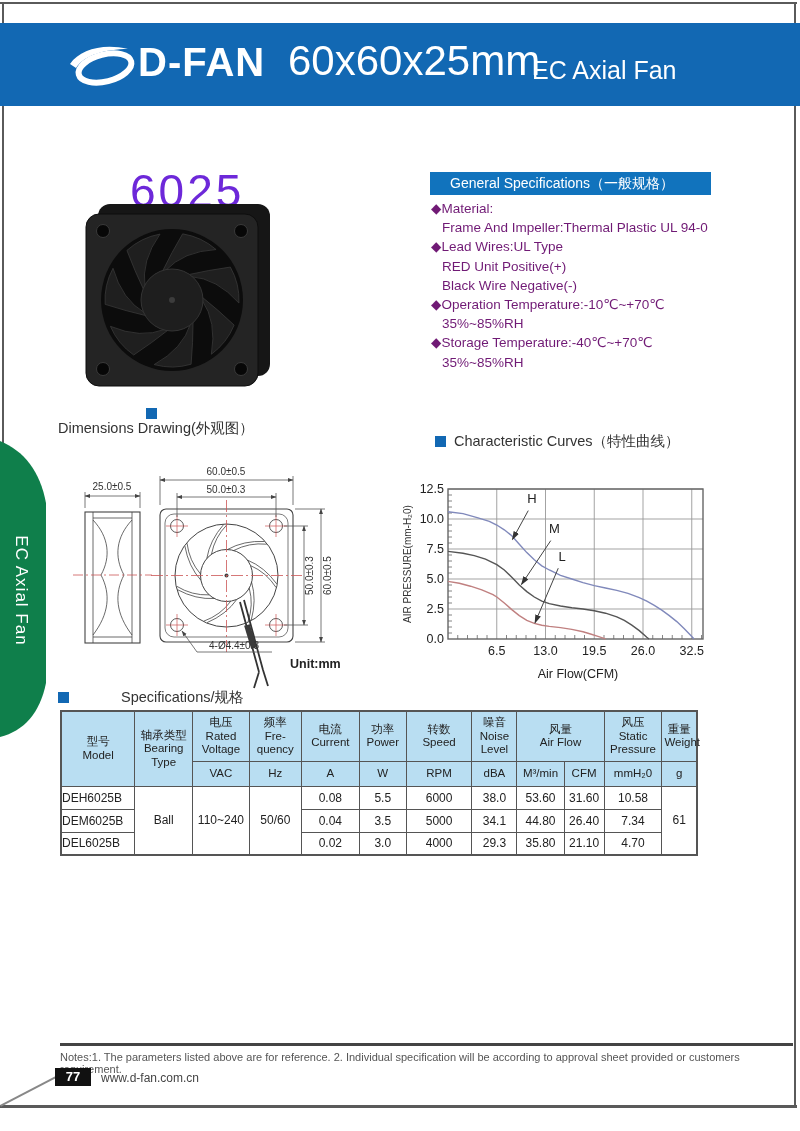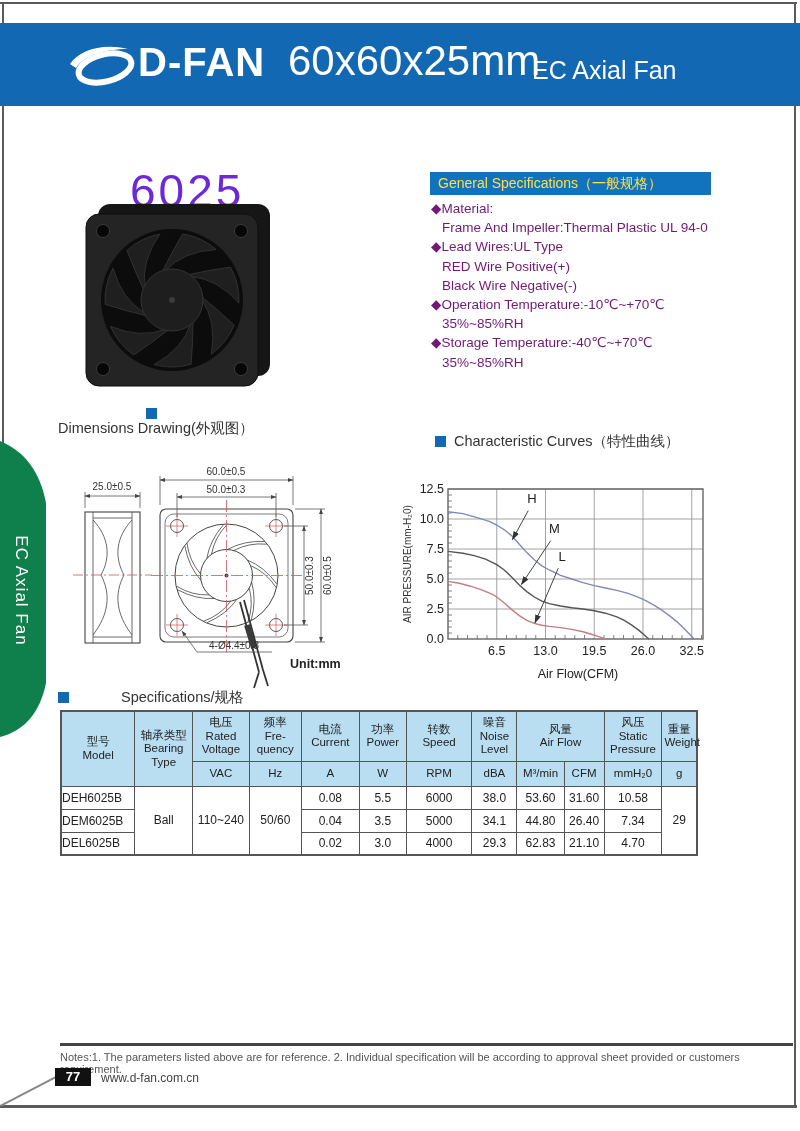--- a/index.html
+++ b/index.html
@@ -9,22 +9,22 @@
   
   .frame{background:#5a5a5a;}
   
   #hdr{left:0;top:23px;width:797px;height:83px;background:#1268b3;padding-left:44px;}
   #brand{left:138px;top:17px;font-size:40px;font-weight:700;color:#fff;letter-spacing:1px;}
   #hsize{left:288px;top:14px;font-size:42px;font-weight:400;color:#fff;text-align:right;}
   #htype{left:532px;top:33px;font-size:25px;font-weight:500;color:#fff;}
   
   #model{left:130px;top:136px;font-size:46px;font-weight:400;color:#6d28d9;letter-spacing:3px;margin-top:28px;}
   
-  #gsbar{left:430px;top:172px;width:281px;height:23px;background:#1173bd;color:#fde047;
-         font-size:14px;font-weight:500;line-height:23px;padding-left:8px;box-sizing:border-box;}
+  #gsbar{left:430px;top:172px;width:281px;height:23px;background:#1173bd;color:#ffffff;
+         font-size:14px;font-weight:500;line-height:23px;padding-left:20px;box-sizing:border-box;}
   #gslist{left:431px;top:199px;width:345px;font-size:13.5px;line-height:19.2px;color:#701a75;}
   #gslist div.ind{padding-left:11px;}
   
   .sect{display:flex;align-items:center;font-size:14.5px;font-weight:500;color:#333;}
   .sq{width:11px;height:11px;background:#1268b3;margin-right:8px;flex:0 0 auto;}
   
   #tabtxt{left:-79px;top:580px;width:200px;height:21px;transform:rotate(90deg);
           color:#fff;font-size:17px;text-align:center;line-height:21px;letter-spacing:1px;}
   
   #spectbl{border-collapse:collapse;width:638px;table-layout:fixed;font-size:12px;color:#222;}
@@ -84,21 +84,21 @@
       <circle cx="21" cy="171" r="6.5"></circle>
         <circle cx="159" cy="171" r="6.5"></circle>
     </g>
   </svg>
 
   <div class="abs" id="gsbar">General Specifications（一般规格）</div>
   <div class="abs" id="gslist">
     <div>◆Material:</div>
     <div class="ind">Frame And Impeller:Thermal Plastic UL 94-0</div>
     <div>◆Lead Wires:UL Type</div>
-    <div class="ind">RED Wire Positive(+)</div>
+    <div class="ind">RED Unit Positive(+)</div>
     <div class="ind">Black Wire Negative(-)</div>
     <div>◆Operation Temperature:-10℃~+70℃</div>
     <div class="ind">35%~85%RH</div>
     <div>◆Storage Temperature:-40℃~+70℃</div>
     <div class="ind">35%~85%RH</div>
   </div>
 
   <svg class="abs" style="left:0;top:441px;" width="50" height="296" viewBox="0 0 50 296">
     <path d="M0,0 C24,10 40,30 46,62 L46,242 C40,272 24,290 0,296 Z" fill="#0f7f4b"></path>
   </svg>
@@ -359,39 +359,39 @@
       <td rowspan="3">Ball</td>
       <td rowspan="3">110~240</td>
       <td rowspan="3">50/60</td>
       <td>0.08</td>
       <td>5.5</td>
       <td>6000</td>
       <td>38.0</td>
       <td>53.60</td>
       <td>31.60</td>
       <td>10.58</td>
-      <td rowspan="3">29</td>
+      <td rowspan="3">61</td>
     </tr>
     <tr style="height:23px;">
       <td class="mdl">DEM6025B</td>
       <td>0.04</td>
       <td>3.5</td>
       <td>5000</td>
       <td>34.1</td>
       <td>44.80</td>
       <td>26.40</td>
       <td>7.34</td>
     </tr>
     <tr style="height:23px;">
       <td class="mdl">DEL6025B</td>
       <td>0.02</td>
       <td>3.0</td>
       <td>4000</td>
       <td>29.3</td>
-      <td>62.83</td>
+      <td>35.80</td>
       <td>21.10</td>
       <td>4.70</td>
     </tr>
   </tbody>
     </table>
 
   <div class="abs" style="left:60px;top:1043px;width:733px;height:2.5px;background:#444;"></div>
   <div class="abs" id="notes">Notes:1. The parameters listed above are for reference.   2. Individual specification will be according to approval sheet provided or customers requirement.</div>
   <div class="abs" id="pgbox">77</div>
   <div class="abs" id="site">www.d-fan.com.cn</div>

